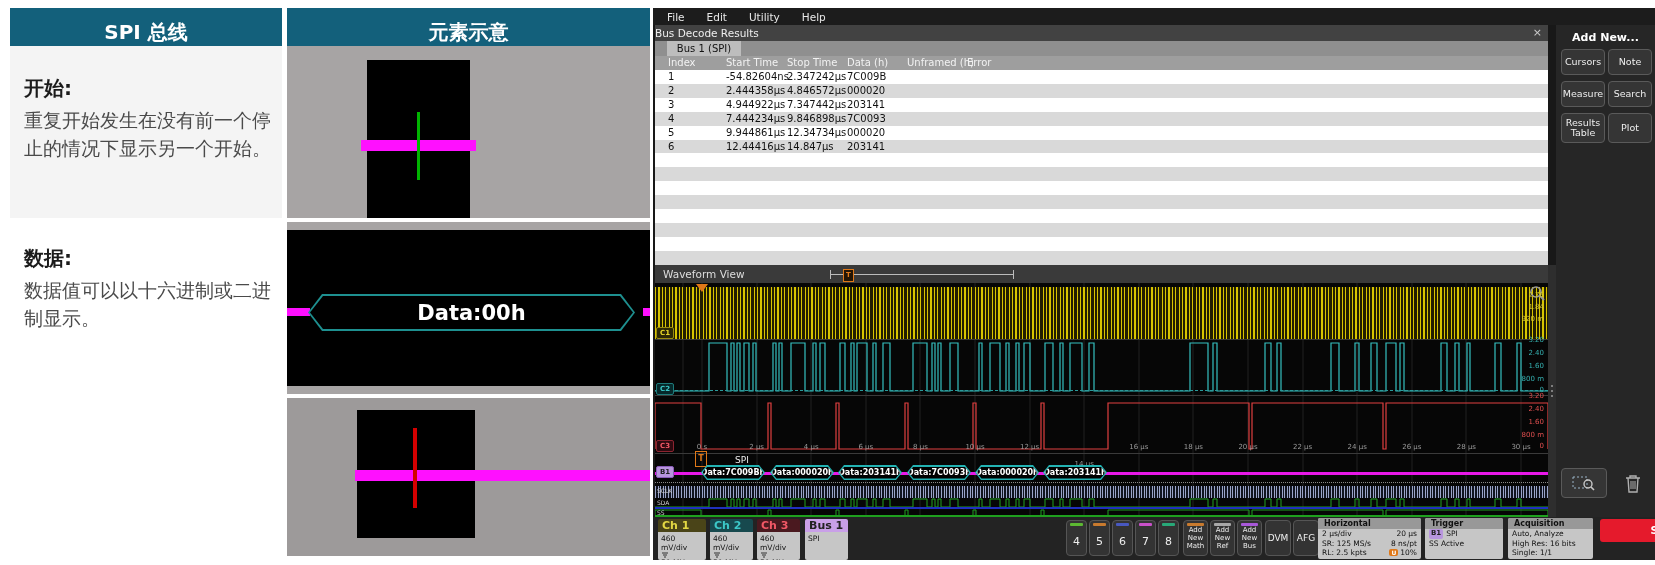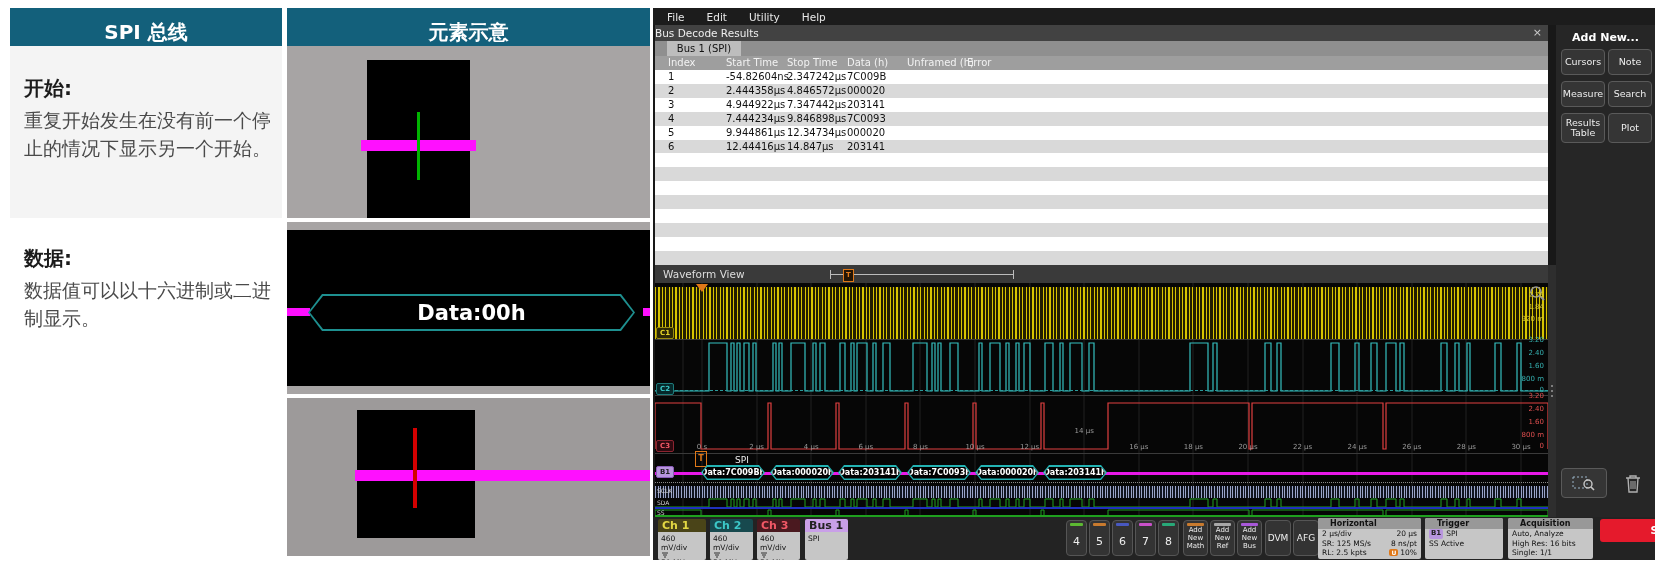--- a/index.html
+++ b/index.html
@@ -53,21 +53,21 @@
   .sbtn{position:absolute;background:#353535;border:1px solid #5a5a5a;border-radius:4px;color:#eee;font-size:9.5px;display:flex;align-items:center;justify-content:center;text-align:center;line-height:1.1;box-sizing:border-box;}
   .bbar{position:absolute;left:0;top:509px;width:1002px;height:43px;background:#232323;}
   .cb{position:absolute;top:2px;height:41px;border-radius:2px;overflow:hidden;}
   .cbh{height:13px;font-size:11px;font-weight:bold;line-height:13px;padding-left:4px;}
   .cbb{height:28px;background:#c6c6c6;color:#111;font-size:7.5px;line-height:9px;padding:2px 3px;box-sizing:border-box;}
   .nbtn{position:absolute;top:3px;width:21px;height:36px;background:#333;border:1px solid #555;border-radius:4px;color:#eee;font-size:11px;display:flex;align-items:flex-end;justify-content:center;padding-bottom:7px;box-sizing:border-box;}
   .stripe{position:absolute;left:3px;right:3px;top:2px;height:3px;border-radius:1px;}
   .abtn{position:absolute;top:3px;width:25px;height:36px;background:#333;border:1px solid #555;border-radius:4px;color:#eee;font-size:7px;line-height:1.15;display:flex;align-items:center;justify-content:center;text-align:center;white-space:pre;box-sizing:border-box;}
   .fbtn{position:absolute;top:3px;width:26px;height:36px;background:#333;border:1px solid #555;border-radius:4px;color:#eee;font-size:9px;display:flex;align-items:center;justify-content:center;box-sizing:border-box;}
   .panel{position:absolute;top:1px;height:41px;background:#c6c6c6;border-radius:2px;overflow:hidden;color:#111;}
-  .ptitle{height:11px;background:#989898;font-size:8px;font-weight:bold;line-height:11px;padding-left:12px;color:#111;}
+  .ptitle{height:11px;background:#989898;font-size:8px;font-weight:bold;line-height:11px;padding-left:6px;color:#111;}
   .prow{display:flex;justify-content:space-between;padding:0 4px;font-size:7.5px;line-height:9.5px;}
   .stopped{position:absolute;left:947px;top:2px;width:52px;height:23px;background:#e51a2c;border-radius:3px;color:#fff;font-weight:bold;font-size:10px;display:flex;align-items:center;justify-content:center;padding-left:48px;}
   .b1badge{background:#b795dd;color:#222;border-radius:2px;font-size:7px;font-weight:bold;padding:0 2px;margin-right:3px;}
   .ubadge{background:#e07818;color:#fff;border-radius:2px;font-size:6px;font-weight:bold;padding:0 2px;margin-right:2px;}
   svg{display:block;}
 </style>
 </head>
 <body>
 
 <div class="page">
@@ -219,21 +219,21 @@
             <path d="M0 53 L0 53 L0 7 L46 7 L46 53 L113 53 L113 7 L116 7 L116 53 L181 53 L181 7 L184 7 L184 53 L250 53 L250 7 L253 7 L253 53 L318 53 L318 7 L321 7 L321 53 L386 53 L386 7 L389 7 L389 53 L453 53 L453 7 L594 7 L594 53 L597 53 L597 7 L728 7 L728 53 L731 53 L731 7 L893 7 L893 53 L893 53" fill="none" stroke="#e04040" stroke-width="1.2"></path>
           </svg>
         <div id="tlabels">
             <div class="tlabel" style="left: 27px; top: 160px;">0 s</div>
             <div class="tlabel" style="left: 81.6px; top: 160px;">2 µs</div>
             <div class="tlabel" style="left: 136.2px; top: 160px;">4 µs</div>
             <div class="tlabel" style="left: 190.8px; top: 160px;">6 µs</div>
             <div class="tlabel" style="left: 245.4px; top: 160px;">8 µs</div>
             <div class="tlabel" style="left: 300px; top: 160px;">10 µs</div>
             <div class="tlabel" style="left: 354.6px; top: 160px;">12 µs</div>
-            <div class="tlabel" style="left: 409.2px; top: 144px;">14 µs</div>
+            <div class="tlabel" style="left: 409.2px; top: 177px;">14 µs</div>
             <div class="tlabel" style="left: 463.8px; top: 160px;">16 µs</div>
             <div class="tlabel" style="left: 518.4px; top: 160px;">18 µs</div>
             <div class="tlabel" style="left: 573px; top: 160px;">20 µs</div>
             <div class="tlabel" style="left: 627.6px; top: 160px;">22 µs</div>
             <div class="tlabel" style="left: 682.2px; top: 160px;">24 µs</div>
             <div class="tlabel" style="left: 736.8px; top: 160px;">26 µs</div>
             <div class="tlabel" style="left: 791.4px; top: 160px;">28 µs</div>
             <div class="tlabel" style="left: 846px; top: 160px;">30 µs</div>
           </div>
         <div id="scales">

